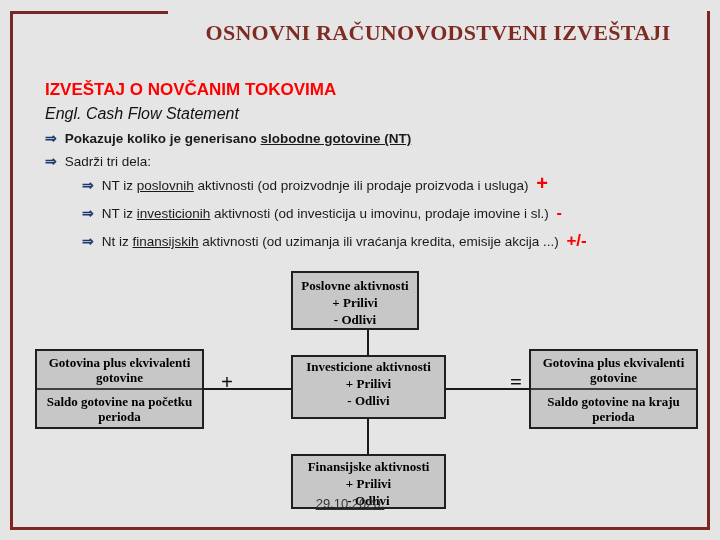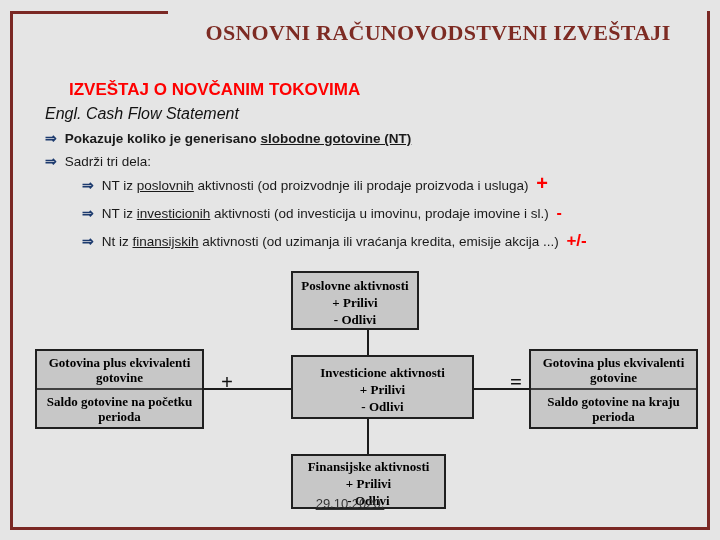--- a/index.html
+++ b/index.html
@@ -14,21 +14,21 @@
   .frame-right{left:707px;top:11px;width:3px;height:519px;}
   .frame-bottom{left:10px;top:527px;width:700px;height:3px;}
 
   .title{
     position:absolute;left:172px;top:20px;width:532px;margin:0;
     font-family:"Liberation Serif",serif;font-size:22px;font-weight:bold;
     color:#7d2b23;text-align:center;white-space:nowrap;letter-spacing:.3px;
   }
   .heading{
     position:absolute;left:45px;top:80px;
-    font-size:17px;font-weight:bold;color:#fe0000;white-space:nowrap;margin-left:24px;
+    font-size:17px;font-weight:bold;color:#fe0000;white-space:nowrap;
   }
   .subheading{
     position:absolute;left:45px;top:105px;
     font-size:16px;font-style:italic;color:#111;white-space:nowrap;
   }
 
   .row{position:absolute;display:flex;align-items:baseline;white-space:nowrap;color:#1a1a1a;}
   .row .glyph{font-weight:bold;color:#1c3a6e;margin-right:8px;font-size:14px;}
   .b{left:45px;font-size:13.5px;}
   .sb{left:82px;font-size:13.5px;}
@@ -55,21 +55,21 @@
   .op-plus{left:216px;}
   .op-eq{left:505px;}
 
   .gbox{
     position:absolute;background:#c7c7c7;border:2px solid #1f1f1f;
     box-sizing:border-box;font-family:"Liberation Serif",serif;
     font-weight:bold;font-size:13px;color:#000;text-align:center;
   }
   .act-box div{line-height:17px;}
   .box-op{left:291px;top:271px;width:128px;height:59px;padding-top:4px;}
-  .box-inv{left:291px;top:355px;width:183px;height:64px;padding-top:7px;}
+  .box-inv{left:291px;top:355px;width:155px;height:64px;padding-top:1px;}
   .box-fin{left:291px;top:454px;width:155px;height:55px;padding-top:2px;}
   .cash-box{display:flex;flex-direction:column;}
   .box-begin{left:35px;top:349px;width:169px;height:80px;}
   .box-end{left:529px;top:349px;width:169px;height:80px;}
   .cell{
     flex:1;display:flex;align-items:center;justify-content:center;
     padding:0 8px;line-height:15px;
   }
   .cell-bottom{border-top:2px solid #404040;}
 

